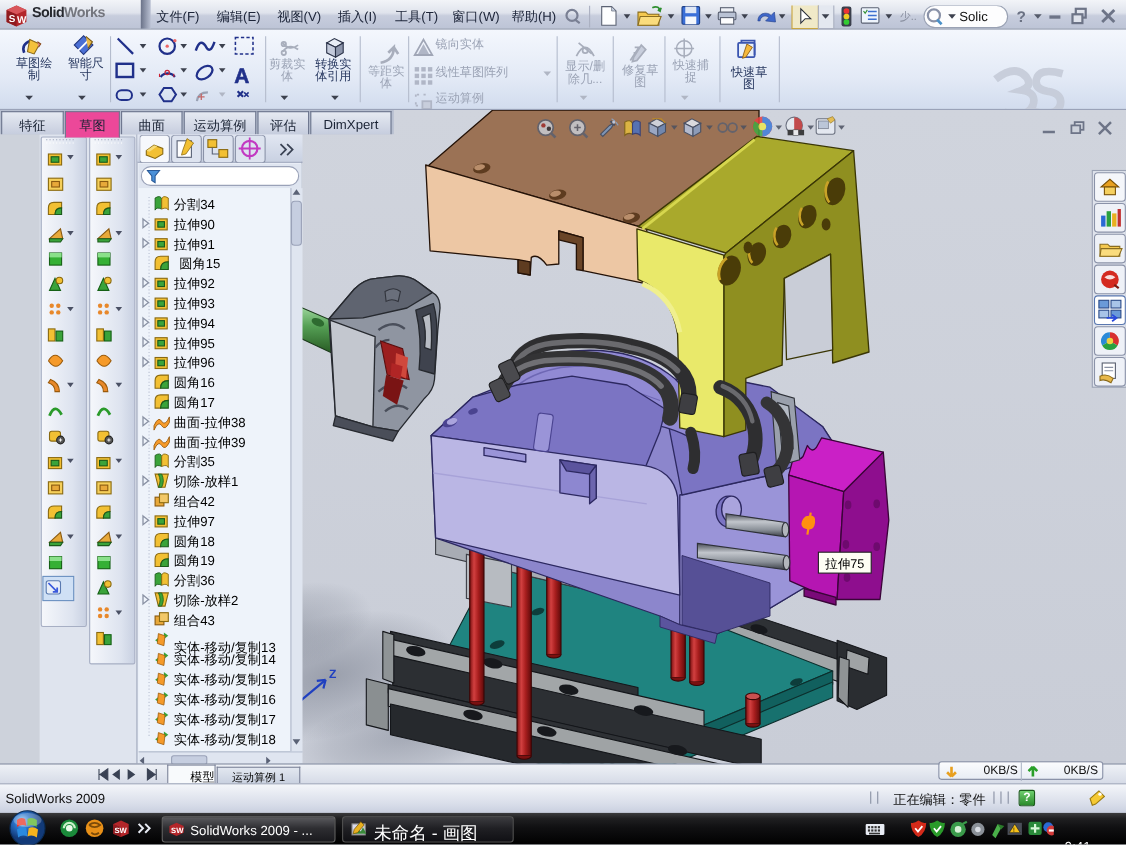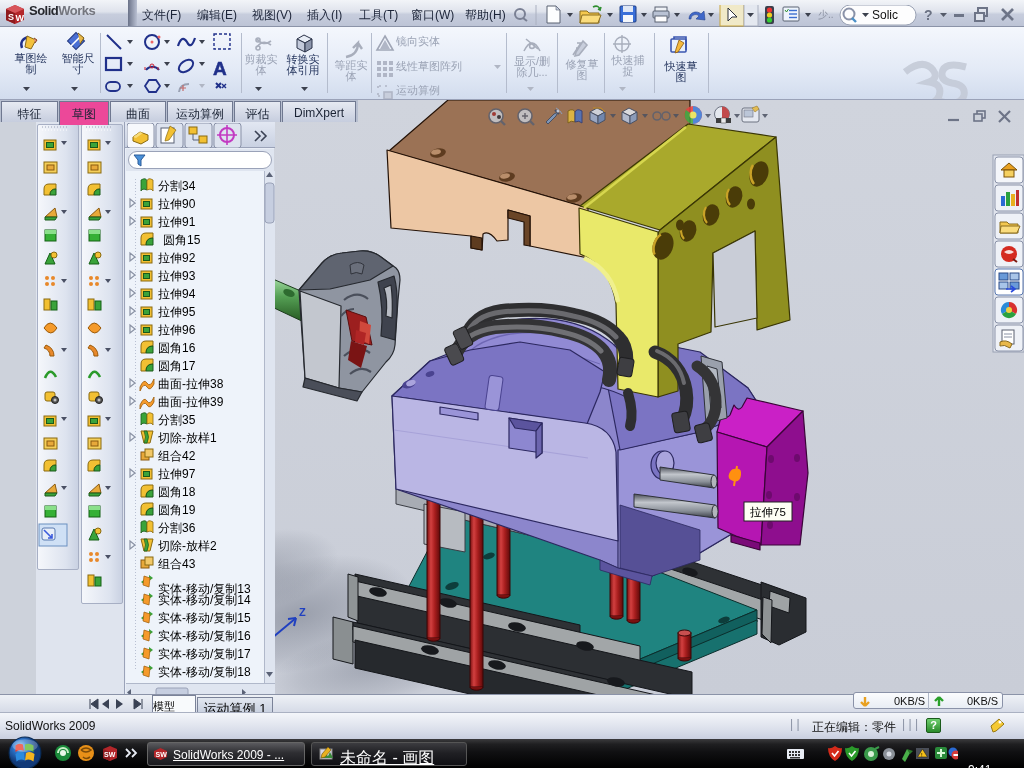--- a/index.html
+++ b/index.html
@@ -20,21 +20,21 @@
 
 #leftpanel{left:0;top:122px;width:238px;height:572px;background:#dfe4ee;z-index:5;border-right:1px solid #7a829a;margin-left:36px;}
 .colbar{top:2px;width:42px;height:100%;background:linear-gradient(90deg,#f5f7fb,#dde3ef 70%,#c9d1e2);border:1px solid #a7afc4;border-radius:2px;}
 
 #tree{left:88px;top:0px;width:150px;height:572px;background:#e9eef7;border-left:1px solid #9aa2b8;}
 .titem{position:absolute;left:0;width:150px;height:18px;font-size:12px;color:#000;}
 
 #mtabs{left:0;top:694px;width:1024px;height:18px;background:linear-gradient(#eef1f6,#d6dbe7);border-top:1px solid #8b93a8;z-index:10;}
 #statusbar{left:0;top:712px;width:1024px;height:27px;background:linear-gradient(#f4f6fa,#d8dde9 70%,#c9cfdf);border-top:1px solid #aab1c2;z-index:12;font-size:12px;color:#111;}
 #taskbar{left:0;top:739px;width:1024px;height:29px;background:linear-gradient(#3b3b3d 0%,#1f1f21 18%,#101012 45%,#000 100%);z-index:13;}
-.white{color:#fff;text-decoration:underline;}
+.white{color:#fff;}
 </style>
 </head>
 <body>
 <div id="root">
 
 <svg class="abs" style="left:238px;top:100px;z-index:1" width="786" height="594" viewBox="238 100 786 594">
 <defs>
 <linearGradient id="vbg" x1="0" y1="0" x2="0" y2="1">
           <stop offset="0" stop-color="#d0d4dd"></stop>
           <stop offset="1" stop-color="#c9cdd7"></stop>
@@ -1080,22 +1080,22 @@
 
 <div id="mtabs" class="abs">
  <svg class="abs" style="left:88px;top:3px" width="62" height="12" viewBox="0 0 62 12">
   <g fill="#3a4254">
           <path d="M2,1 v10 M3,6 l7,-5 v10z" stroke="#3a4254"></path>
           <path d="M14,6 l7,-5 v10z"></path>
           <path d="M28,1 l7,5 -7,5z"></path>
           <path d="M46,1 l7,5 -7,5z M54,1 v10" stroke="#3a4254"></path>
         </g>
  </svg>
- <div class="abs" style="left:152px;top:0px;width:44px;height:17px;background:#f8fafc;border:1px solid #7a8298;border-bottom:none;font-size:11px;text-align:left;padding-top:3px">模型</div>
- <div class="abs" style="left:197px;top:2px;width:76px;height:15px;background:linear-gradient(#e2e7f0,#c9d1e0);border:1px solid #7a8298;border-bottom:none;font-size:13px;text-align:center;padding-top:2px">运动算例 1</div>
+ <div class="abs" style="left:152px;top:0px;width:44px;height:17px;background:#f8fafc;border:1px solid #7a8298;border-bottom:none;font-size:11px;text-align:right;padding-top:3px">模型</div>
+ <div class="abs" style="left:197px;top:2px;width:76px;height:15px;background:linear-gradient(#e2e7f0,#c9d1e0);border:1px solid #7a8298;border-bottom:none;font-size:10px;text-align:center;padding-top:2px">运动算例 1</div>
 </div>
 
 <div class="abs" style="left:853px;top:692px;width:150px;height:17px;background:linear-gradient(#fbfcfe,#e8edf4);border:1px solid #8a92a8;border-radius:3px;z-index:12;font-size:11px;color:#111">
  <svg class="abs" style="left:6px;top:3px" width="10" height="11" viewBox="0 0 10 11">
         <path d="M5,10 L5,1 M5,10 l-4,-4 M5,10 l4,-4" stroke="#e8a020" stroke-width="2.4" fill="none"></path>
       </svg>
  <div class="abs" style="left:40px;top:2px">0KB/S</div>
  <div class="abs" style="left:74px;top:0px;width:1px;height:17px;background:#b0b8c8"></div>
  <svg class="abs" style="left:80px;top:3px" width="10" height="11" viewBox="0 0 10 11">
         <path d="M5,1 L5,10 M5,1 l-4,4 M5,1 l4,4" stroke="#2aa02a" stroke-width="2.4" fill="none"></path>

